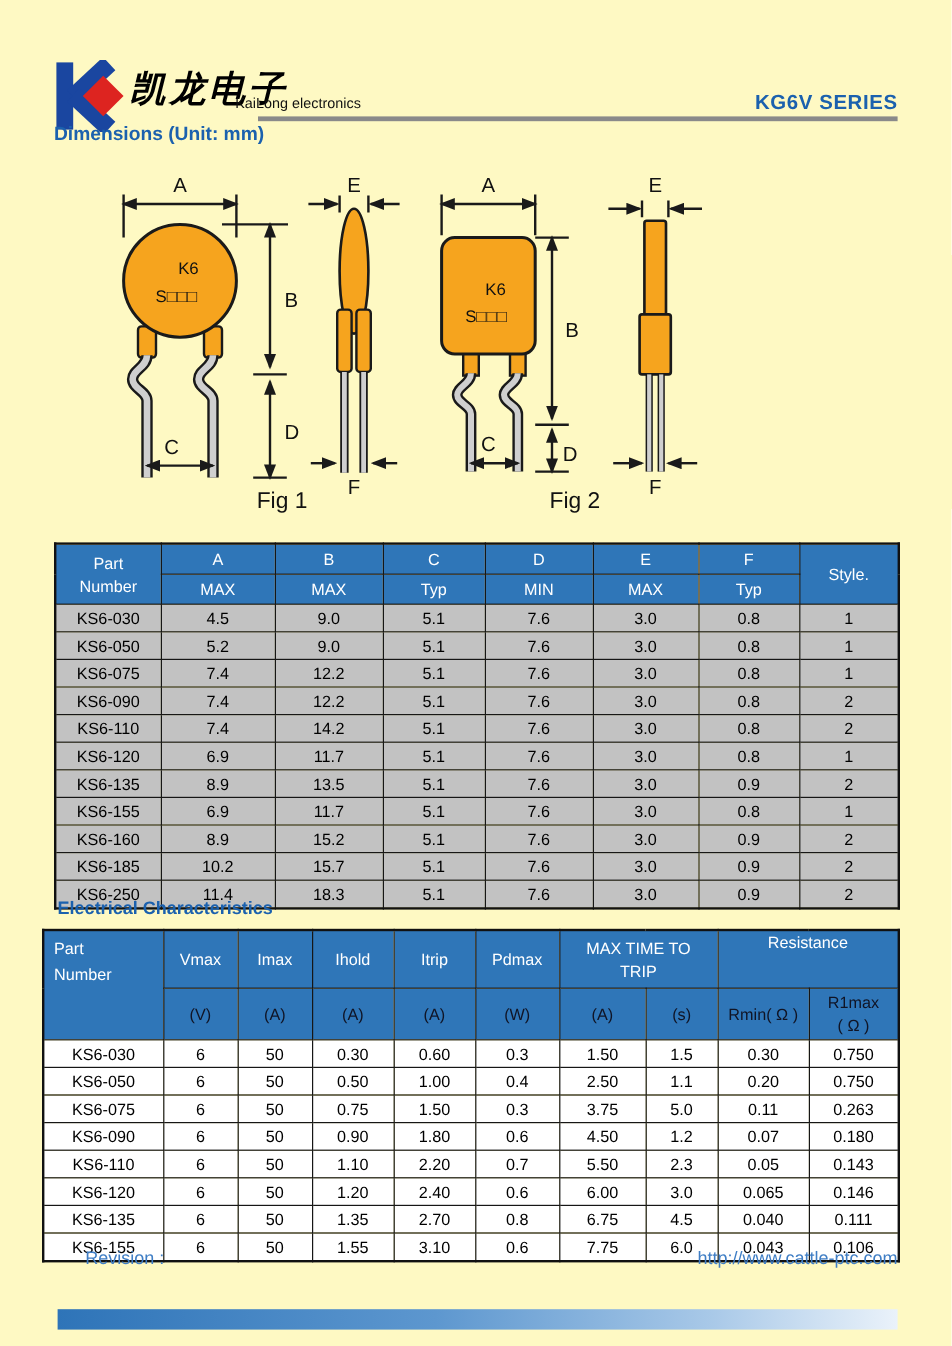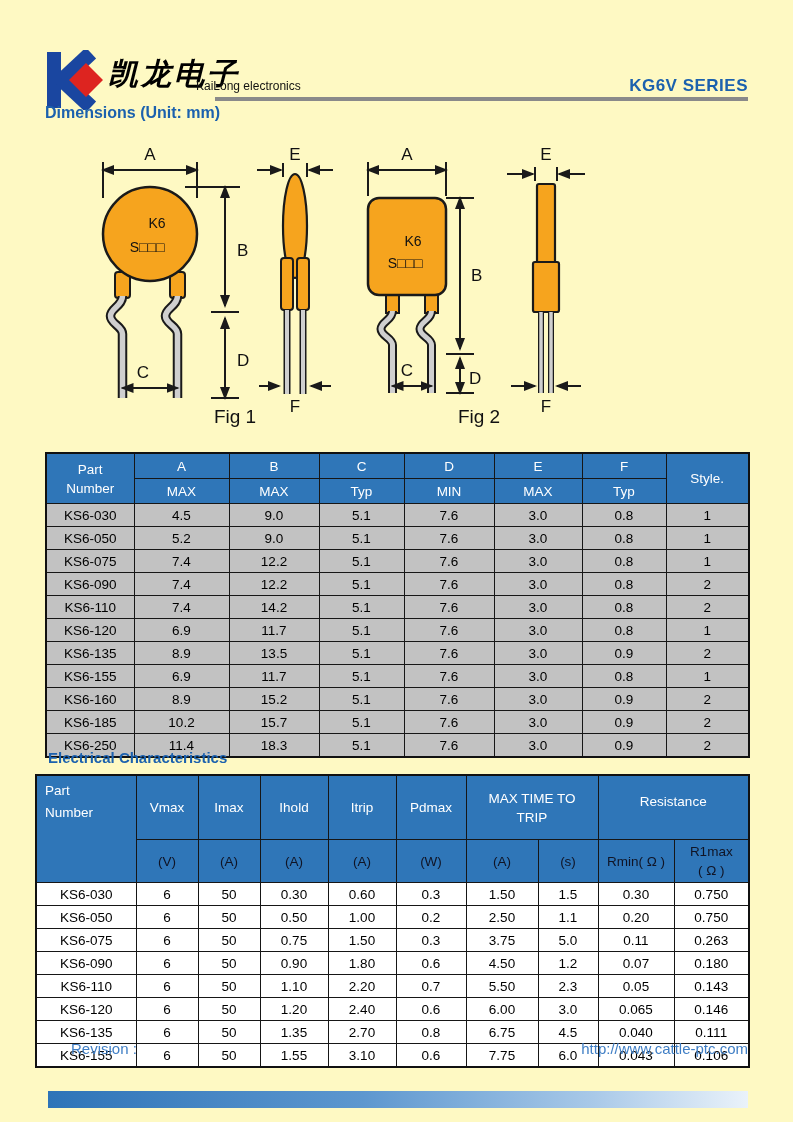--- a/index.html
+++ b/index.html
@@ -349,21 +349,21 @@
         </th>
         <th>Vmax</th>
         <th>Imax</th>
         <th>Ihold</th>
         <th>Itrip</th>
         <th>Pdmax</th>
         <th colspan="2">
           <div class="two-line">MAX TIME TO</div>
           <div class="two-line">TRIP</div>
         </th>
-        <th colspan="2" style="vertical-align:top;padding-top:18px;">Resistance</th>
+        <th colspan="2" style="vertical-align:top;padding-top:2px;">Resistance</th>
       </tr>
       <tr class="r2">
         <th>(V)</th>
         <th>(A)</th>
         <th>(A)</th>
         <th>(A)</th>
         <th>(W)</th>
         <th>(A)</th>
         <th>(s)</th>
         <th>Rmin( Ω )</th>
@@ -385,21 +385,21 @@
           <td>1.5</td>
           <td>0.30</td>
           <td>0.750</td>
         </tr>
         <tr>
           <td>KS6-050</td>
           <td>6</td>
           <td>50</td>
           <td>0.50</td>
           <td>1.00</td>
-          <td>0.2</td>
+          <td>0.4</td>
           <td>2.50</td>
           <td>1.1</td>
           <td>0.20</td>
           <td>0.750</td>
         </tr>
         <tr>
           <td>KS6-075</td>
           <td>6</td>
           <td>50</td>
           <td>0.75</td>

